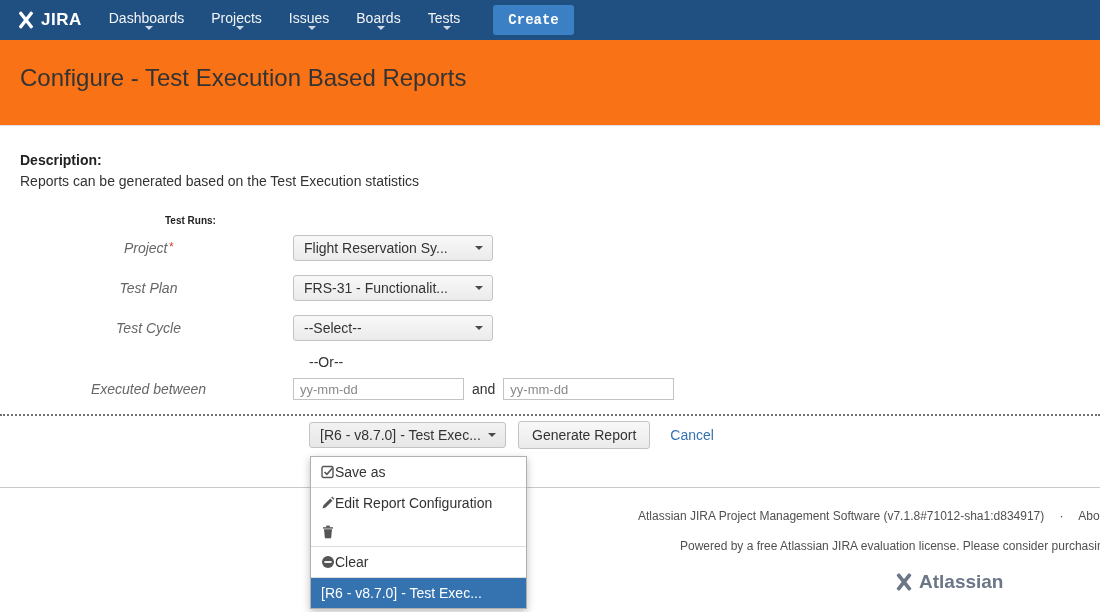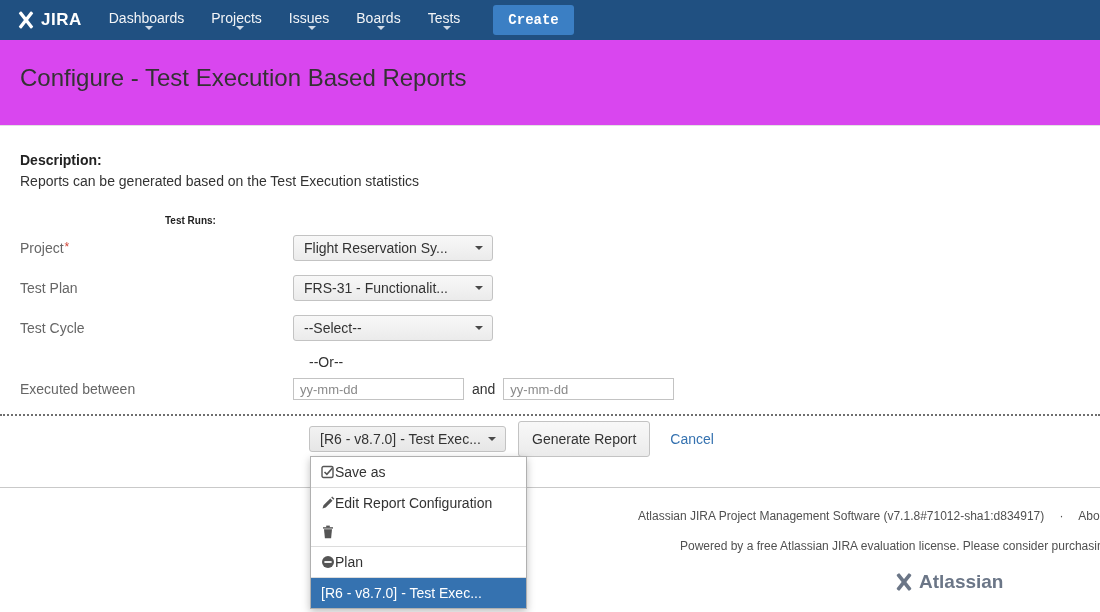--- a/index.html
+++ b/index.html
@@ -31,41 +31,41 @@
   .create-btn {
     margin-left: 6px;
     background: #3b7fc4; color: #fff; font-weight: bold; font-size: 14px;
     border: none; border-radius: 3px; padding: 7px 15px; cursor: pointer;
     font-family: Liberation Mono, monospace;
   }
 
   
   .page-header {
     position: absolute; top: 40px; left: 0; right: 0; height: 86px;
-    background: #d946ef; border-bottom: 1px solid #e2e2e2;
+    background: #f97316; border-bottom: 1px solid #e2e2e2;
   }
   .page-header h1 {
     padding: 24px 0 0 20px; font-size: 24px; font-weight: 400; color: #333;
   }
 
   
   .content {
     position: absolute; top: 127px; left: 0; right: 0;
     padding: 25px 0 0 20px;
   }
   .desc-label { font-weight: bold; font-size: 14px; margin-bottom: 5px; color: #222; }
   .desc-text { font-size: 14px; color: #333; }
 
   .report-form { margin-top: 26px; }
   .section-label { margin-left: 145px; font-weight: bold; font-size: 10px; color: #222; margin-bottom: 9px; }
 
   .form-row { display: flex; align-items: center; margin-bottom: 14px; }
   .row-label {
-    width: 273px; text-align: left; padding-right: 16px;
-    font-size: 14px; color: #666;
+    width: 273px; text-align: center; padding-right: 16px;
+    font-size: 14px; color: #666; font-style: italic;
   }
   .req { color: #d04437; font-size: 12px; vertical-align: top; margin-left: 1px; }
 
   .select-btn {
     width: 200px; height: 26px;
     border: 1px solid #c3c3c3; border-radius: 3px;
     background: linear-gradient(#f8f8f8, #ebebeb);
     display: flex; align-items: center; justify-content: space-between;
     padding: 0 9px 0 10px; font-size: 14px; color: #333; cursor: pointer;
     font-family: "Liberation Sans", sans-serif;
@@ -88,21 +88,21 @@
   .and-text { margin: 0 8px; font-size: 14px; color: #333; }
 
   .dotted-divider {
     margin: 12px 0 0 -20px; width: 1100px; height: 0;
     border-top: 2px dotted #6f6f6f;
   }
 
   .action-row { display: flex; align-items: center; margin: 5px 0 0 289px; }
   .report-select { width: 197px; background: linear-gradient(#f2f2f2, #e6e6e6); }
   .generate-btn {
-    margin-left: 12px; height: 36px; padding: 0 13px;
+    margin-left: 12px; height: 28px; padding: 0 13px;
     border: 1px solid #c3c3c3; border-radius: 3px;
     background: linear-gradient(#f8f8f8, #ebebeb);
     font-size: 14px; color: #333; cursor: pointer;
     font-family: "Liberation Sans", sans-serif;
   }
   .cancel-link { margin-left: 20px; color: #3572b0; font-size: 14px; text-decoration: none; cursor: pointer; }
 
   
   .dropdown-menu {
     position: absolute; left: 310px; top: 456px; width: 217px;
@@ -277,18 +277,18 @@
         </svg>
     </span>
   </div>
   <div class="menu-item sep-above">
     <span class="menu-icon">
       <svg viewBox="0 0 14 14" width="14" height="14">
           <circle cx="7" cy="7" r="6" fill="#555"></circle>
           <rect x="3.4" y="6.1" width="7.2" height="1.8" fill="#fff"></rect>
         </svg>
     </span>
-    <span>Plan</span>
+    <span>Clear</span>
   </div>
   <div class="menu-item sep-above selected">
     <span>[R6 - v8.7.0] - Test Exec...</span>
   </div>
 </div>
 
 </body></html>

